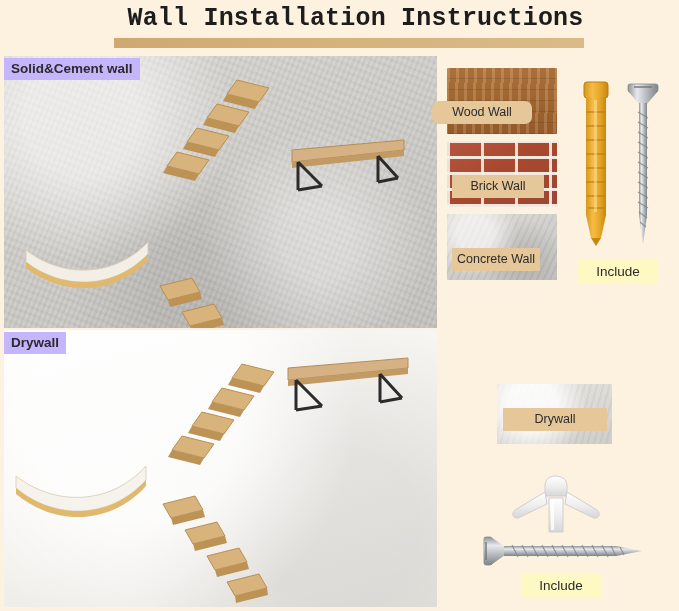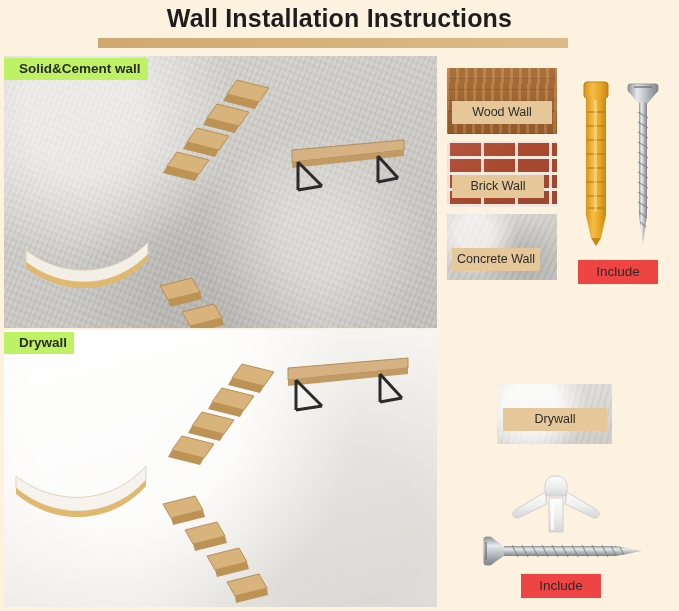--- a/index.html
+++ b/index.html
@@ -11,23 +11,24 @@
     width: 679px;
     height: 611px;
     font-family: "Liberation Sans", sans-serif;
     overflow: hidden;
     position: relative;
   }
 
   
   .header {
     position: absolute;
-    left: 0; top: 0;
+    left: 16px; top: 0;
     width: 591px;
     height: 55px;
+    font-family: Liberation Mono, monospace;
   }
   .title {
     position: absolute;
     left: 0; top: 4px;
     width: 679px;
     text-align: center;
     font-size: 25px;
     font-weight: bold;
     color: #1d1d1d;
     letter-spacing: .2px;
@@ -79,25 +80,25 @@
   }
   .panel-drywall-kit {
     left: 441px; top: 330px;
     width: 234px; height: 277px;
     background: #fdf1e0;
   }
 
   
   .corner-label {
     position: absolute;
-    background: #bef264;
+    background: #c4b5fd;
     color: #2b2b2b;
     font-size: 13.5px;
     font-weight: bold;
-    padding: 3px 7px 4px 15px;
+    padding: 3px 7px 4px 7px;
     white-space: nowrap;
   }
   .label-solid { left: 4px; top: 58px; }
   .label-drywall { left: 4px; top: 332px; }
 
   
   .chip {
     position: absolute;
     background: #e6c79a;
     color: #2b2b2b;
@@ -139,29 +140,29 @@
       linear-gradient(160deg, #dcdad6 0%, #cdcbc7 60%, #c2c0bc 100%);
   }
   .sw-drywall2 {
     left: 497px; top: 384px; width: 115px; height: 60px;
     background:
       radial-gradient(circle at 30% 35%, rgba(255,255,255,.85) 0 28%, rgba(0,0,0,0) 62%),
       repeating-linear-gradient(105deg, rgba(0,0,0,.03) 0 2px, rgba(255,255,255,.05) 2px 6px),
       linear-gradient(165deg, #e4e2de 0%, #d9d7d3 55%, #cdcbc7 100%);
   }
 
-  .chip-wood     { left: 452px; top: 101px; width: 100px; }
+  .chip-wood     { left: 432px; top: 101px; width: 100px; border-radius: 7px; }
   .chip-brick    { left: 452px; top: 175px; width: 92px; }
   .chip-concrete { left: 452px; top: 248px; width: 88px; }
   .chip-drywall2 { left: 503px; top: 408px; width: 104px; }
 
   
   .include-tag {
     position: absolute;
-    background: #ef4444;
+    background: #fef9c3;
     color: #2b2b2b;
     font-size: 13.5px;
     text-align: center;
     padding: 4px 0 5px 0;
   }
   .include-top    { left: 578px; top: 260px; width: 80px; }
   .include-bottom { left: 521px; top: 574px; width: 80px; }
 
   
   .hw { position: absolute; }

